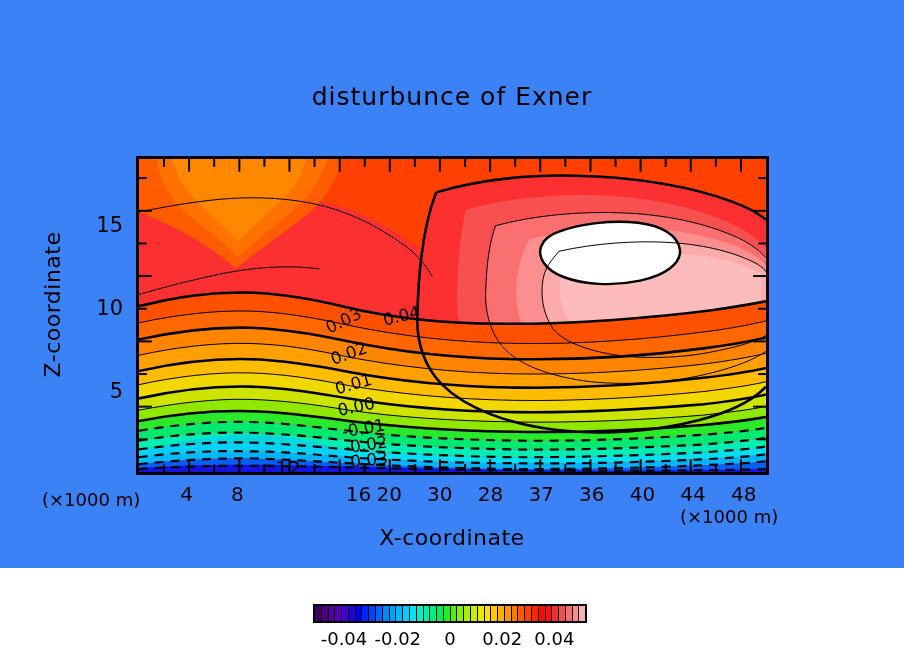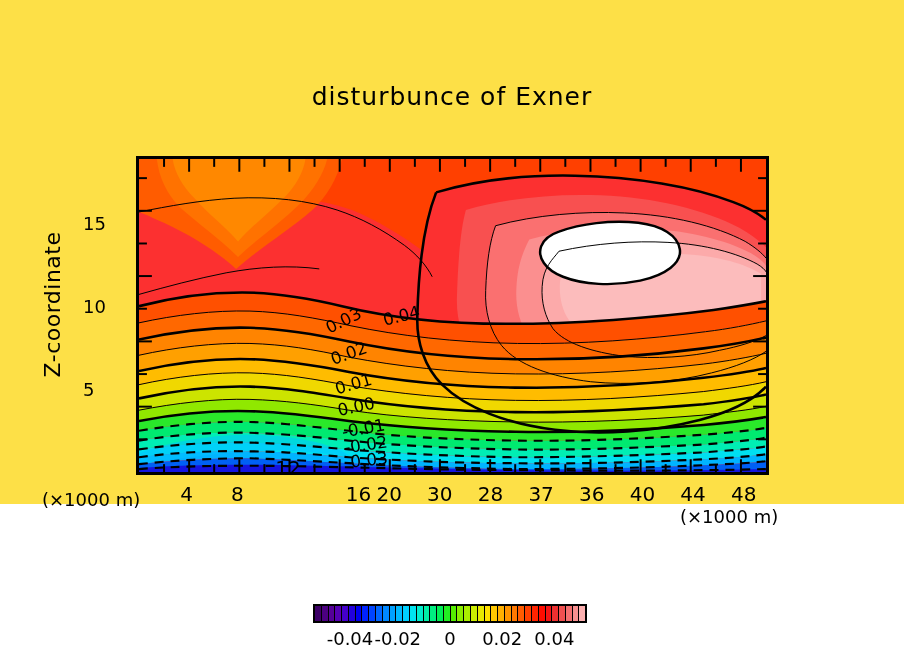--- a/index.html
+++ b/index.html
@@ -12,22 +12,22 @@
     height: 654px;
     position: relative;
     overflow: hidden;
     font-family: "DejaVu Sans", sans-serif;
     color: #000000;
   }
   #figure {
     position: absolute;
     left: 0; top: 0;
     width: 904px;
-    height: 504px;
-    background: #fde047;
+    height: 568px;
+    background: #3b82f6;
   }
   .plot-title {
     position: absolute;
     left: 0;
     top: 82px;
     width: 904px;
     text-align: center;
     font-size: 25px;
     letter-spacing: 1px;
     font-family: "DejaVu Sans", sans-serif;
@@ -66,21 +66,22 @@
     text-align: center;
   }
   #x-axis-label {
     left: 0;
     top: 525px;
     width: 904px;
     text-align: center;
   }
   .ytick-label {
     position: absolute;
-    font-size: 18px;
+    font-size: 21px;
+    text-align: right;
     width: 40px;
     white-space: nowrap;
   }
   .xtick-label {
     position: absolute;
     font-size: 20px;
     text-align: center;
     width: 40px;
     white-space: nowrap;
   }
@@ -398,20 +399,21 @@
             <line x1="633" y1="119.3" x2="620" y2="119.3"></line>
           <line x1="633" y1="86.1" x2="625" y2="86.1"></line>
             <line x1="633" y1="52.8" x2="620" y2="52.8"></line>
           <line x1="633" y1="19.5" x2="625" y2="19.5"></line>
         </g>
       </g>
     </svg>
   </div>
 
   <div class="axis-label-text" id="y-axis-label">Z-coordinate</div>
+  <div class="axis-label-text" id="x-axis-label">X-coordinate</div>
 
   <div id="ytick-labels">
       <div class="ytick-label" style="left: 83px; top: 378.927px;">5</div>
       <div class="ytick-label" style="left: 83px; top: 295.854px;">10</div>
       <div class="ytick-label" style="left: 83px; top: 212.781px;">15</div>
     </div>
 
   <div id="xtick-labels">
       <div class="xtick-label" style="left: 166.64px; top: 482px;">4</div>
       <div class="xtick-label" style="left: 217.28px; top: 482px;">8</div>
@@ -468,21 +470,21 @@
         <div class="cb-cell" style="background: rgb(255, 36, 0);"></div>
         <div class="cb-cell" style="background: rgb(255, 12, 0);"></div>
         <div class="cb-cell" style="background: rgb(244, 20, 20);"></div>
         <div class="cb-cell" style="background: rgb(238, 48, 48);"></div>
         <div class="cb-cell" style="background: rgb(240, 80, 80);"></div>
         <div class="cb-cell" style="background: rgb(244, 112, 112);"></div>
         <div class="cb-cell" style="background: rgb(248, 144, 144);"></div>
         <div class="cb-cell" style="background: rgb(252, 176, 176);"></div>
       </div>
     <div id="cbtick-labels">
-        <div class="cbtick-label" style="left: 7px;">-0.04</div>
+        <div class="cbtick-label" style="left: 1px;">-0.04</div>
         <div class="cbtick-label" style="left: 54.8095px;">-0.02</div>
         <div class="cbtick-label" style="left: 107px;">0</div>
         <div class="cbtick-label" style="left: 159.19px;">0.02</div>
         <div class="cbtick-label" style="left: 211.381px;">0.04</div>
       </div>
   </div>
 
 </div>
 
 </body></html>

